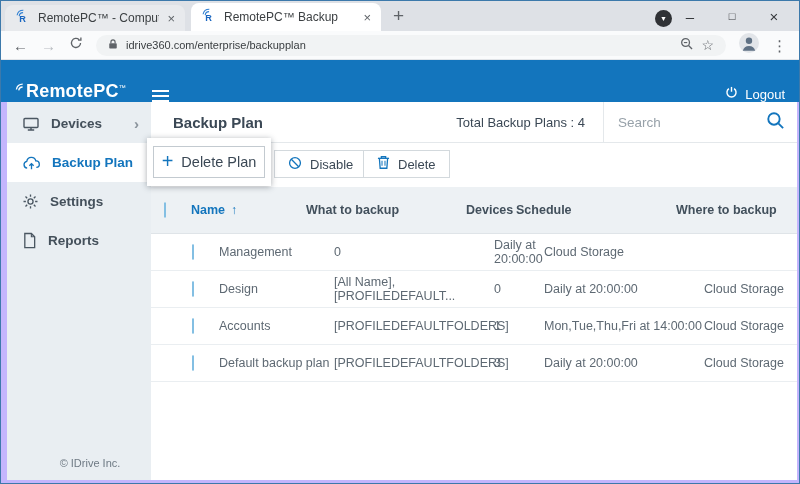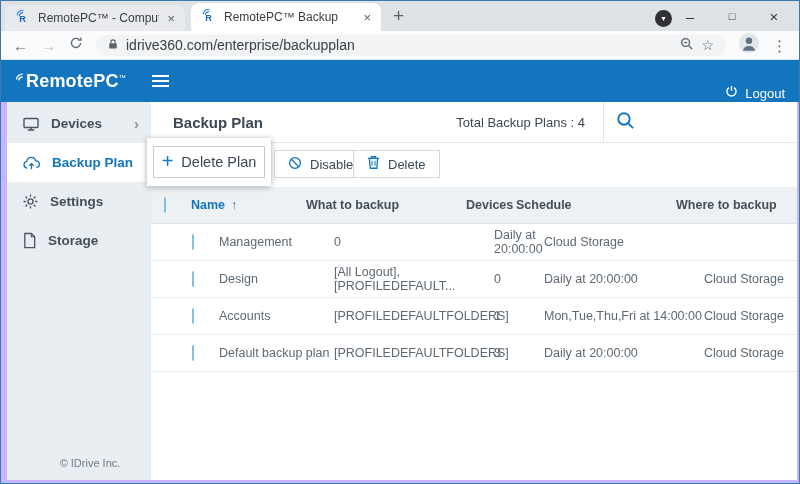--- a/index.html
+++ b/index.html
@@ -16,27 +16,27 @@
   .newtab { font-size: 19px; color: #5f6368; margin: 0 0 6px 12px; line-height: 1; }
   .update-badge { position: absolute; right: 127px; top: 9px; width: 17px; height: 17px; background: #2f3135; border-radius: 50%; color: #fff; font-size: 7px; display: flex; align-items: center; justify-content: center; }
   .win-controls { position: absolute; right: 4px; top: 0; height: 30px; display: flex; align-items: center; }
   .win-btn { width: 42px; text-align: center; color: #36393d; }
   .win-min { font-size: 15px; } .win-max { font-size: 11px; } .win-close { font-size: 15px; }
 
   .toolbar { height: 29px; background: #fafbfc; border-bottom: 1px solid #e1e4e8; display: flex; align-items: center; padding: 0 12px; gap: 13px; flex-shrink: 0; }
   .nav-glyph { font-size: 15px; color: #5f6368; line-height: 1; }
   .nav-glyph.disabled { color: #b8bcc1; }
   .omnibox { flex: 1; height: 21px; background: #f1f3f4; border-radius: 11px; display: flex; align-items: center; padding: 0 12px; gap: 8px; }
-  .url { font-size: 14px; color: #3c4043; }
+  .url { font-size: 11px; color: #3c4043; }
   .omni-spacer { flex: 1; }
   .star { font-size: 14px; color: #5f6368; line-height: 1; }
   .dots { font-size: 15px; color: #5f6368; line-height: 1; }
 
   
-  .app-header { height: 42px; background: #1375bd; display: flex; align-items: center; padding: 0 14px; flex-shrink: 0; }
+  .app-header { height: 42px; background: #1375bd; display: flex; align-items: flex-end; padding: 0 14px; flex-shrink: 0; }
   .logo-wrap { display: flex; align-items: flex-start; color: #fff; }
   .logo-arcs { margin: 1px -2px 0 0; }
   .logo-text { font-size: 18px; font-weight: bold; letter-spacing: .2px; }
   .logo-tm { font-size: 7px; margin-top: 3px; }
   .hamburger { margin-left: 26px; display: flex; flex-direction: column; gap: 3px; cursor: pointer; }
   .hamburger span { width: 17px; height: 2px; background: #fff; }
   .logout { margin-left: auto; display: flex; align-items: center; gap: 7px; color: #fff; font-size: 13px; margin-top: 24px; }
 
   
   .app-body { flex: 1; background: #c4b5fd; padding: 0 2px 3px 6px; display: flex; min-height: 0; }
@@ -58,24 +58,24 @@
   .search-wrap { width: 193px; display: flex; align-items: center; padding: 0 12px; gap: 8px; }
   .search-input { flex: 1; min-width: 0; border: none; outline: none; font-size: 13.5px; color: #444; background: transparent; font-family: "Liberation Sans", sans-serif; }
   .search-input::placeholder { color: #97a1a9; }
 
   .toolbar-row { height: 44px; position: relative; flex-shrink: 0; }
   .callout { position: absolute; left: -4px; top: -5px; width: 124px; height: 48px; background: #fff; box-shadow: 0 1px 6px rgba(40,50,60,.40); display: flex; align-items: center; justify-content: center; z-index: 4; }
   .create-btn { width: 112px; height: 32px; background: #fff; border: 1px solid #c3cad0; display: flex; align-items: center; justify-content: center; gap: 8px; font-size: 14.5px; color: #3b4855; cursor: pointer; }
   .create-plus { color: #1375bd; font-size: 20px; line-height: 1; margin-top: -2px; }
   .tool-btn { position: absolute; top: 7px; height: 28px; background: #fff; border: 1px solid #d3d9dd; display: flex; align-items: center; gap: 8px; padding: 0 13px; font-size: 13px; color: #3b4855; cursor: pointer; }
   .btn-disable { left: 123px; }
-  .btn-delete { left: 202px; }
+  .btn-delete { left: 212px; }
 
   .theader, .trow { display: grid; grid-template-columns: 40px 115px 160px 50px 160px 1fr; align-items: center; flex-shrink: 0; }
-  .theader { height: 37px; background: #edf1f4; border-bottom: 1px solid #dfe4e8; font-size: 12.5px; font-weight: bold; color: #42505c; }
+  .theader { height: 47px; background: #edf1f4; border-bottom: 1px solid #dfe4e8; font-size: 12.5px; font-weight: bold; color: #42505c; }
   .th-name { color: #1375bd; display: flex; align-items: center; gap: 6px; }
   .sort-arrow { font-size: 12px; }
   .trow { height: 37px; border-bottom: 1px solid #eaeef1; font-size: 12.5px; color: #5e6973; padding-left: 28px; }
   .cb-cell { padding-left: 13px; }
   .checkbox { width: 15px; height: 15px; border: 1px solid #83bfe3; border-radius: 2px; background: #fff; cursor: pointer; }
 </style>
 </head>
 <body>
 
 <div class="screen">
@@ -207,33 +207,34 @@
         </span>
         <span>Settings</span>
       </div>
       <div class="side-item">
         <span class="si-icon">
           <svg viewBox="0 0 16 18" width="15" height="17">
               <path d="M3 1.5h7l3.5 3.5v11.5H3z" fill="none" stroke="currentColor" stroke-width="1.4"></path>
               <path d="M10 1.5V5h3.5" fill="none" stroke="currentColor" stroke-width="1.2"></path>
             </svg>
         </span>
-        <span>Storage</span>
+        <span>Reports</span>
       </div>
       <div class="side-footer">© IDrive Inc.</div>
     </div>
 
     <div class="content">
 
       <div class="content-header">
         <span class="page-title">Backup Plan</span>
         <span class="ch-spacer"></span>
         <span class="total-label">Total Backup Plans : 4</span>
         <span class="header-divider"></span>
         <div class="search-wrap">
+          <input class="search-input" type="text" placeholder="Search" style="">
           <span>
             <svg viewBox="0 0 20 20" width="19" height="19">
                 <circle cx="8.4" cy="8.4" r="6" fill="none" stroke="#1375bd" stroke-width="2"></circle>
                 <path d="M13 13l5 5" stroke="#1375bd" stroke-width="2"></path>
               </svg>
           </span>
         </div>
       </div>
 
       <div class="toolbar-row">
@@ -281,21 +282,21 @@
         <span class="cb-cell"><span class="checkbox"></span></span>
         <span>Management</span>
         <span>0</span>
         <span>Daily at 20:00:00</span>
         <span>Cloud Storage</span>
       </div>
 
       <div class="trow">
         <span class="cb-cell"><span class="checkbox"></span></span>
         <span>Design</span>
-        <span>[All Logout],[PROFILEDEFAULT...</span>
+        <span>[All Name],[PROFILEDEFAULT...</span>
         <span>0</span>
         <span>Daily at 20:00:00</span>
         <span>Cloud Storage</span>
       </div>
 
       <div class="trow">
         <span class="cb-cell"><span class="checkbox"></span></span>
         <span>Accounts</span>
         <span>[PROFILEDEFAULTFOLDERS]</span>
         <span>1</span>

